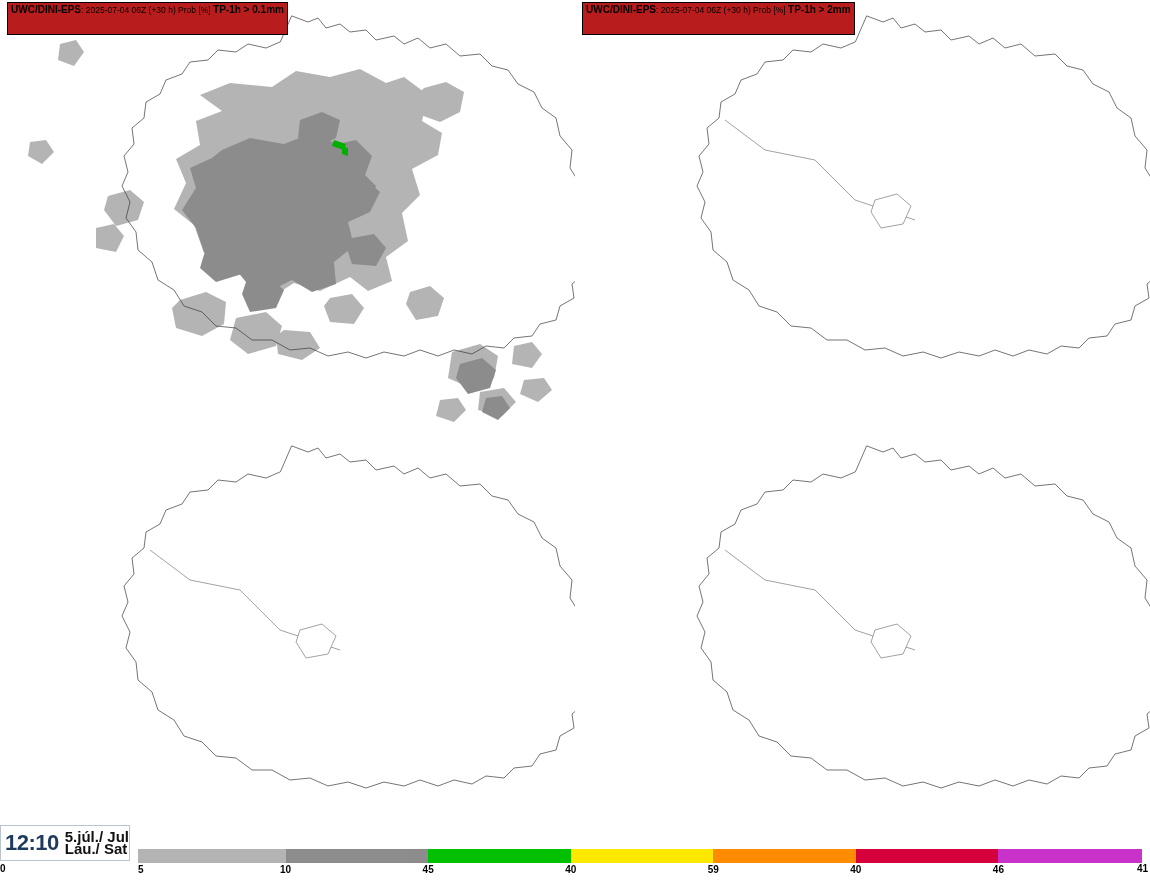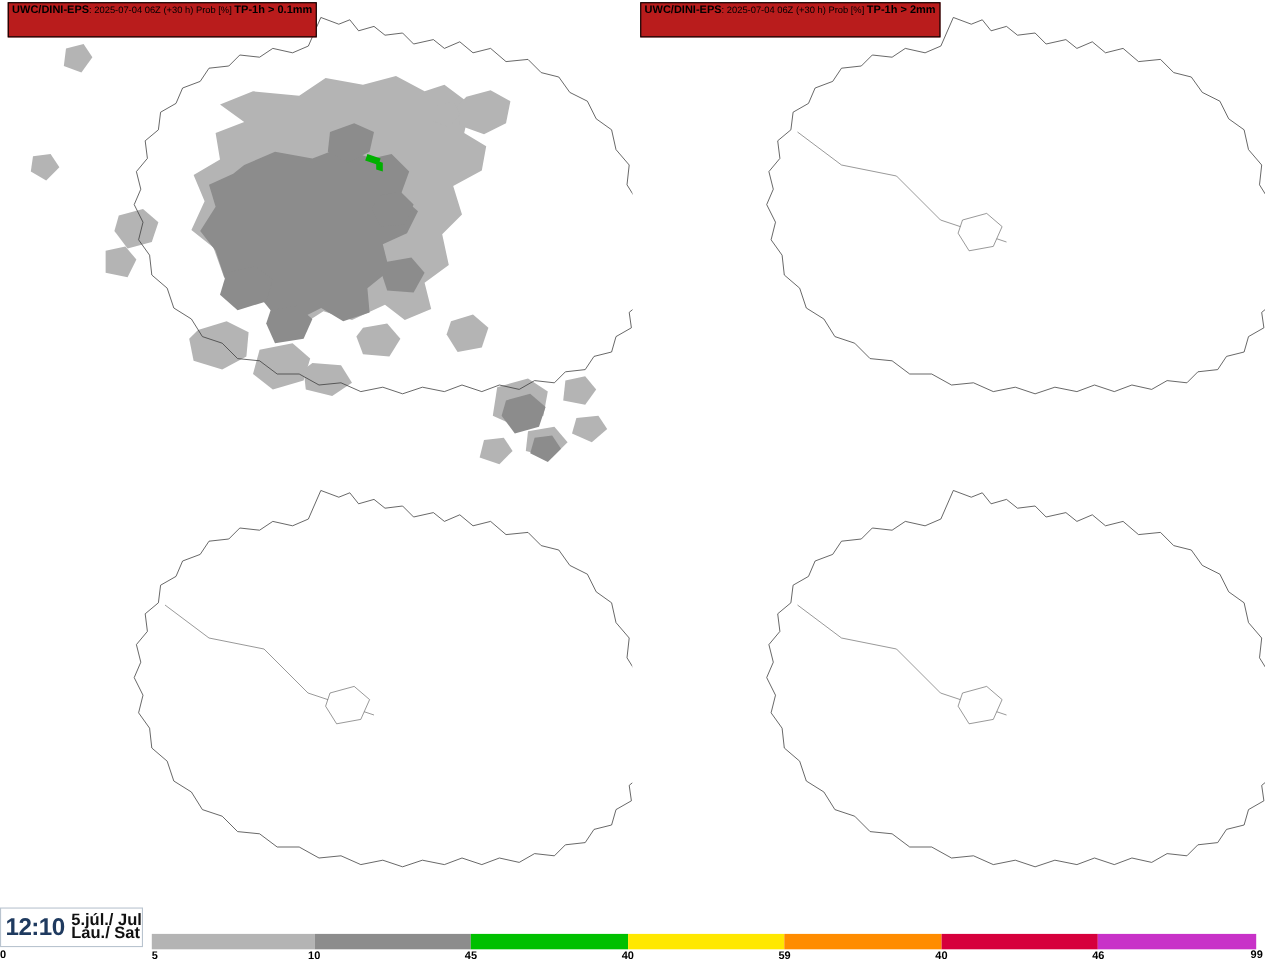--- a/index.html
+++ b/index.html
@@ -176,14 +176,14 @@
         <span class="tick first" style="left: 0%;">5</span>
         <span class="tick" style="left: 14.7%;">10</span>
         <span class="tick" style="left: 28.9%;">45</span>
         <span class="tick" style="left: 43.1%;">40</span>
         <span class="tick" style="left: 57.3%;">59</span>
         <span class="tick" style="left: 71.5%;">40</span>
         <span class="tick" style="left: 85.7%;">46</span>
       </div>
   </div>
   <div class="zero">0</div>
-  <div class="ninenine">99</div>
+  <div class="ninenine">41</div>
 </div>
 
 </body></html>

